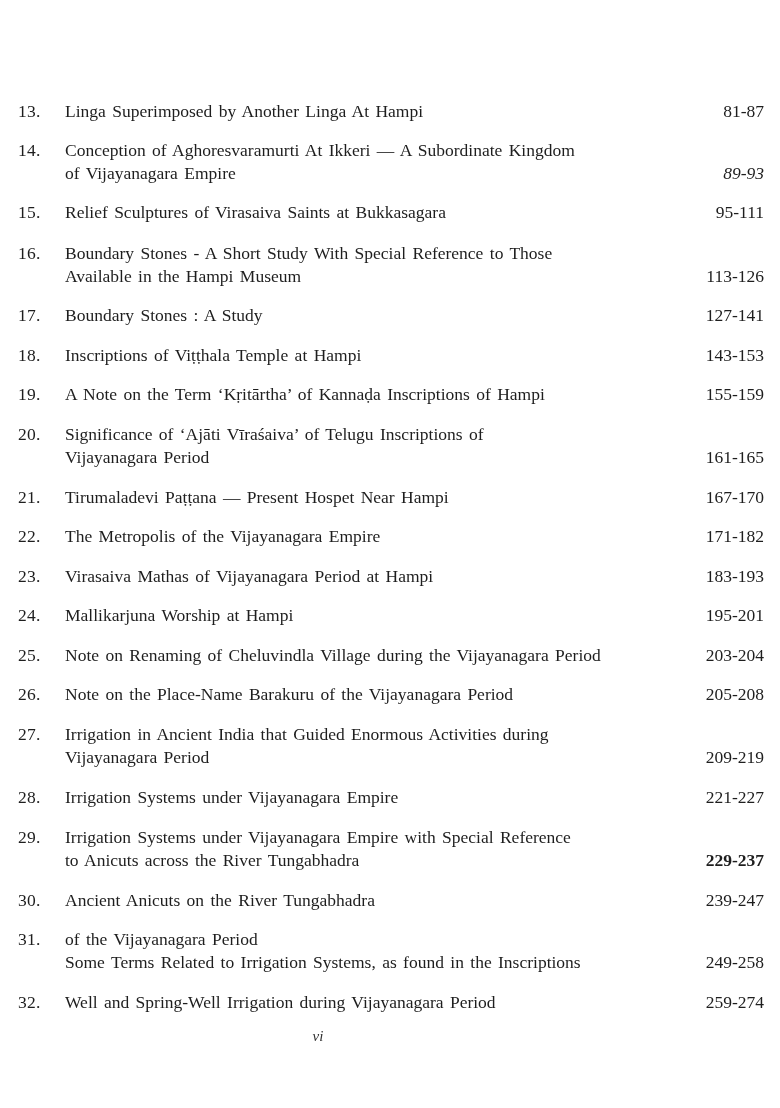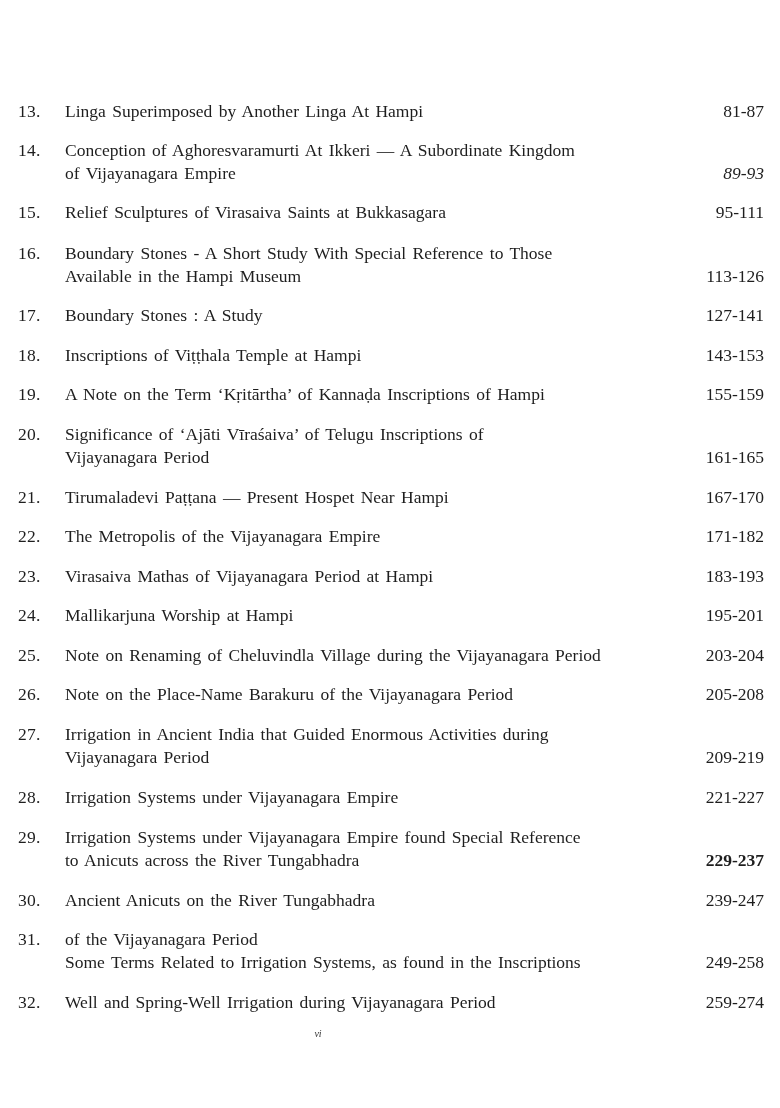--- a/index.html
+++ b/index.html
@@ -46,21 +46,21 @@
       text-align: left;
       white-space: nowrap;
     }
     .folio {
       position: absolute;
       top: 1012px;
       left: 0;
       width: 636px;
       text-align: center;
       font-style: italic;
-      font-size: 10px;
+      font-size: 15px;
       color: #333;
     }
   </style>
 </head>
 <body>
 
 <div class="page">
 
   <div class="entry" style="top:84px;">
     <span class="num">13.</span>
@@ -190,21 +190,21 @@
     <span class="num">28.</span>
     <div class="title">
       <span>Irrigation Systems under Vijayanagara Empire</span>
     </div>
     <span class="pages">221-227</span>
   </div>
 
   <div class="entry" style="top:810px;">
     <span class="num">29.</span>
     <div class="title">
-      <span>Irrigation Systems under Vijayanagara Empire found Special Reference</span>
+      <span>Irrigation Systems under Vijayanagara Empire with Special Reference</span>
       <span>to Anicuts across the River Tungabhadra</span>
     </div>
     <span class="pages" style="top:23px;font-weight:bold;">229-237</span>
   </div>
 
   <div class="entry" style="top:873px;">
     <span class="num">30.</span>
     <div class="title">
       <span>Ancient Anicuts on the River Tungabhadra</span>
     </div>

